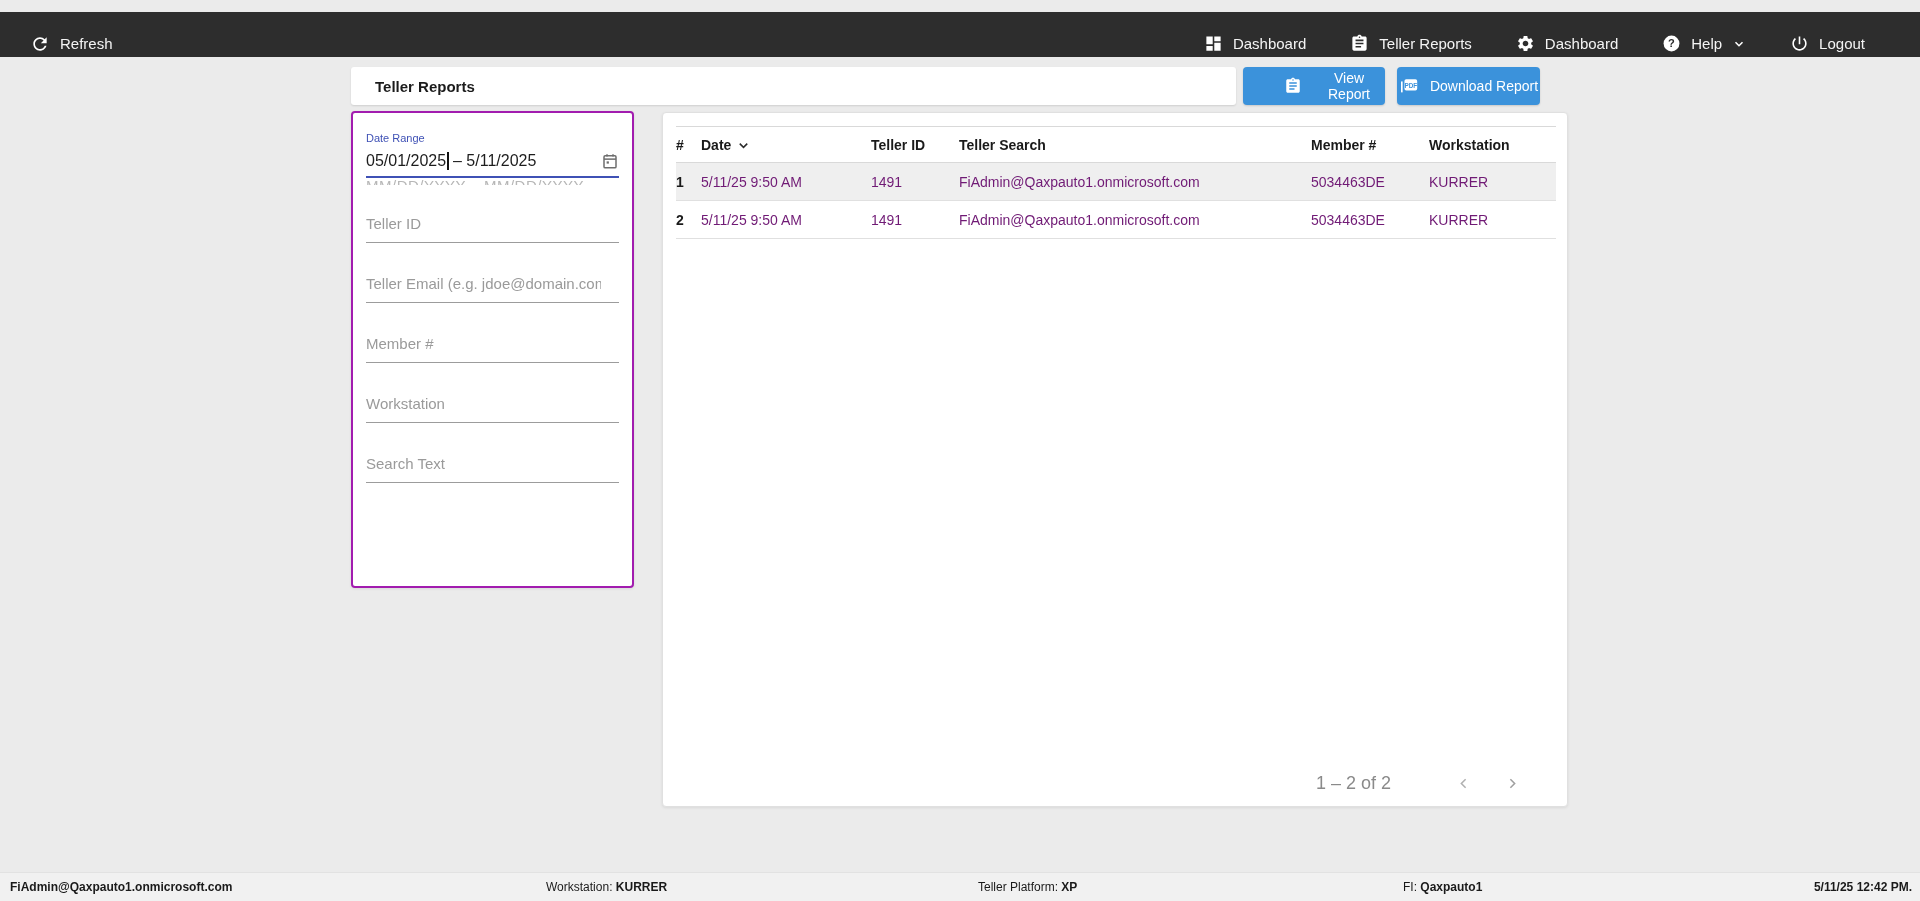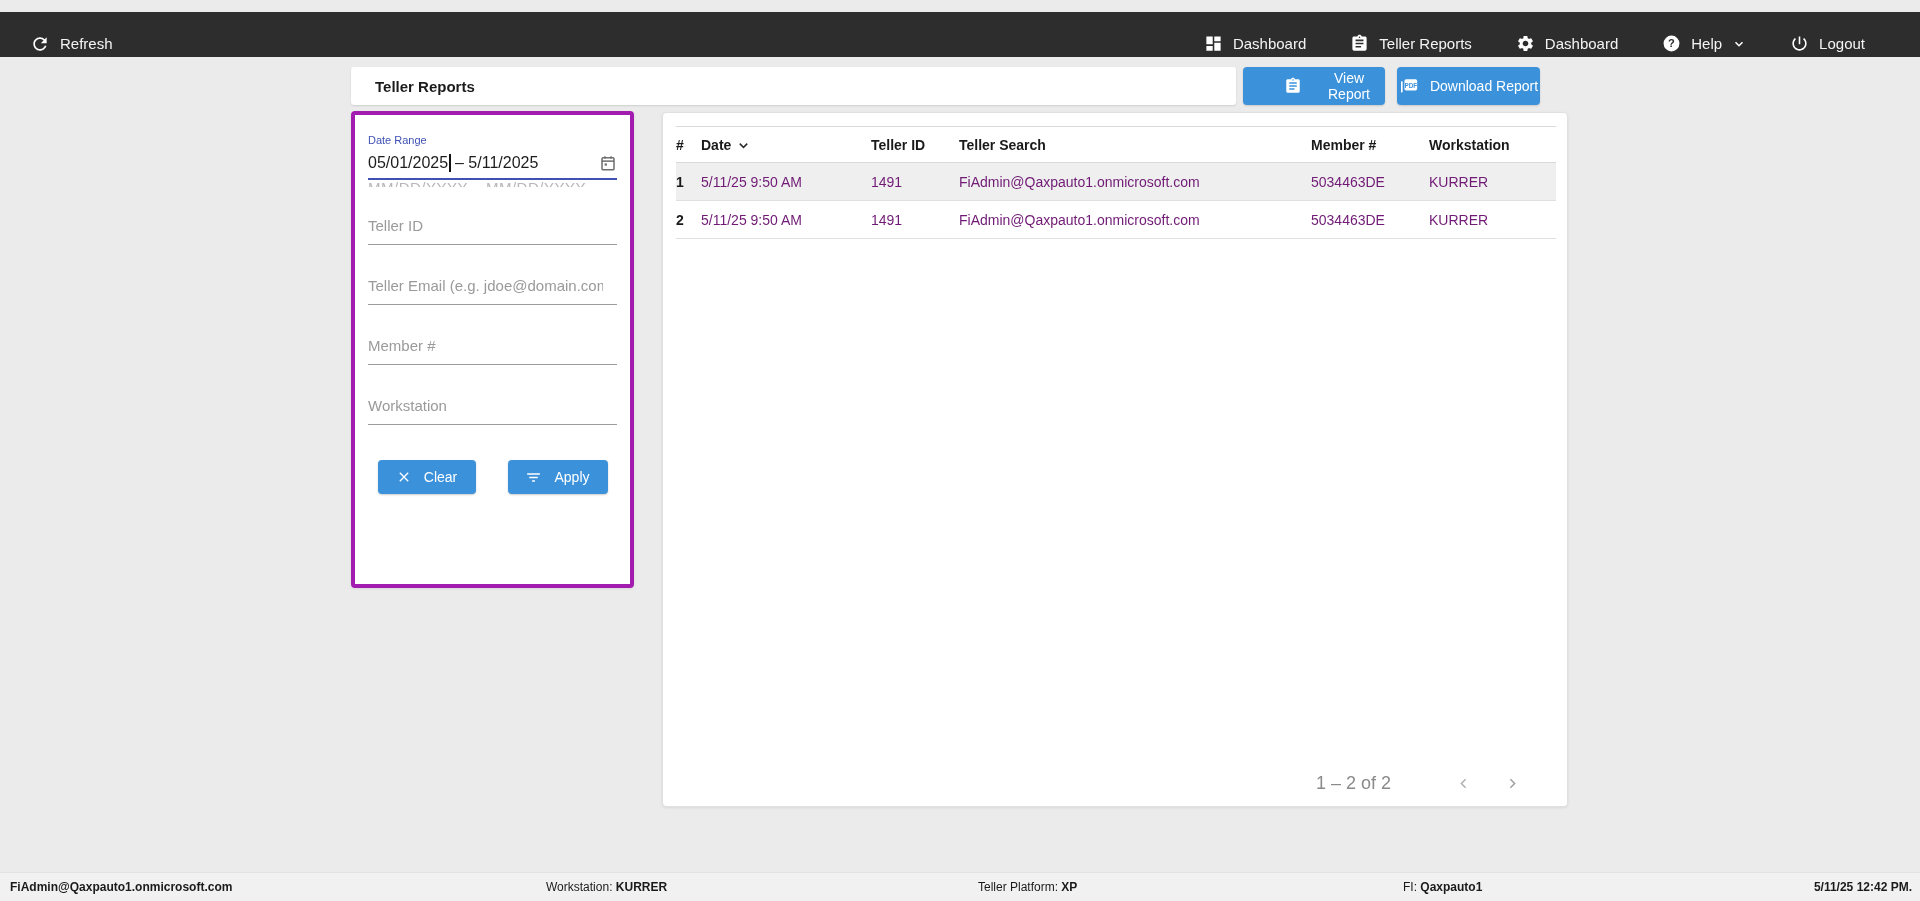--- a/index.html
+++ b/index.html
@@ -41,21 +41,21 @@
     display:flex; align-items:center; justify-content:center; gap:11px;
     cursor:pointer; box-shadow:0 1px 2px rgba(0,0,0,0.15);
   }
   #view-report-btn { left:1243px; width:142px;padding-left:41px; }
   #download-report-btn { left:1397px; width:143px; }
 
   
   .filter-card {
     position:absolute; left:351px; top:111px; width:283px; height:477px;
     background:#ffffff; border-radius:4px;
-    border:4px solid #a21caf; box-shadow:0 1px 3px rgba(0,0,0,0.08);
+    border:2px solid #a21caf; box-shadow:0 1px 3px rgba(0,0,0,0.08);
     padding:0 13px;
   }
   .dr-label { margin-top:19px; font-size:11px; color:#3f51b5; }
   .dr-row {
     margin-top:5px; display:flex; align-items:center;
     font-size:16px; color:#1d1d1d; height:24px;
   }
   .dr-caret { display:inline-block; width:1.5px; height:18px; background:#111; margin-left:1px; }
   .dr-cal { margin-left:auto; cursor:pointer; }
   .dr-underline { margin-top:3px; border-bottom:2px solid #3f51b5; }
@@ -240,39 +240,24 @@
   </div>
   <div class="field email">
     <input type="text" placeholder="Teller Email (e.g. jdoe@domain.com)" style="">
   </div>
   <div class="field">
     <input type="text" placeholder="Member #" style="">
   </div>
   <div class="field">
     <input type="text" placeholder="Workstation" style="">
   </div>
-
-  <div class="filter-buttons">
-    <button class="btn-small" id="clear-btn">
-      <span class="icon">
-        <svg width="16" height="16" viewBox="0 0 24 24" fill="#ffffff">
-            <path d="M19 6.41L17.59 5 12 10.59 6.41 5 5 6.41 10.59 12 5 17.59 6.41 19 12 13.41 17.59 19 19 17.59 13.41 12z"></path>
-          </svg>
-      </span>
-      <span>Clear</span>
-    </button>
-    <button class="btn-small" id="apply-btn">
-      <span class="icon">
-        <svg width="17" height="17" viewBox="0 0 24 24" fill="#ffffff">
-            <path d="M10 18h4v-2h-4v2zM3 6v2h18V6H3zm3 7h12v-2H6v2z"></path>
-          </svg>
-      </span>
-      <span>Apply</span>
-    </button>
-  </div>
+  <div class="field">
+    <input type="text" placeholder="Search Text" style="">
+  </div>
+
 </div>
 
 <div class="table-card">
   <table>
     <colgroup>
         <col class="c0">
         <col class="c1">
         <col class="c2">
         <col class="c3">
         <col class="c4">

